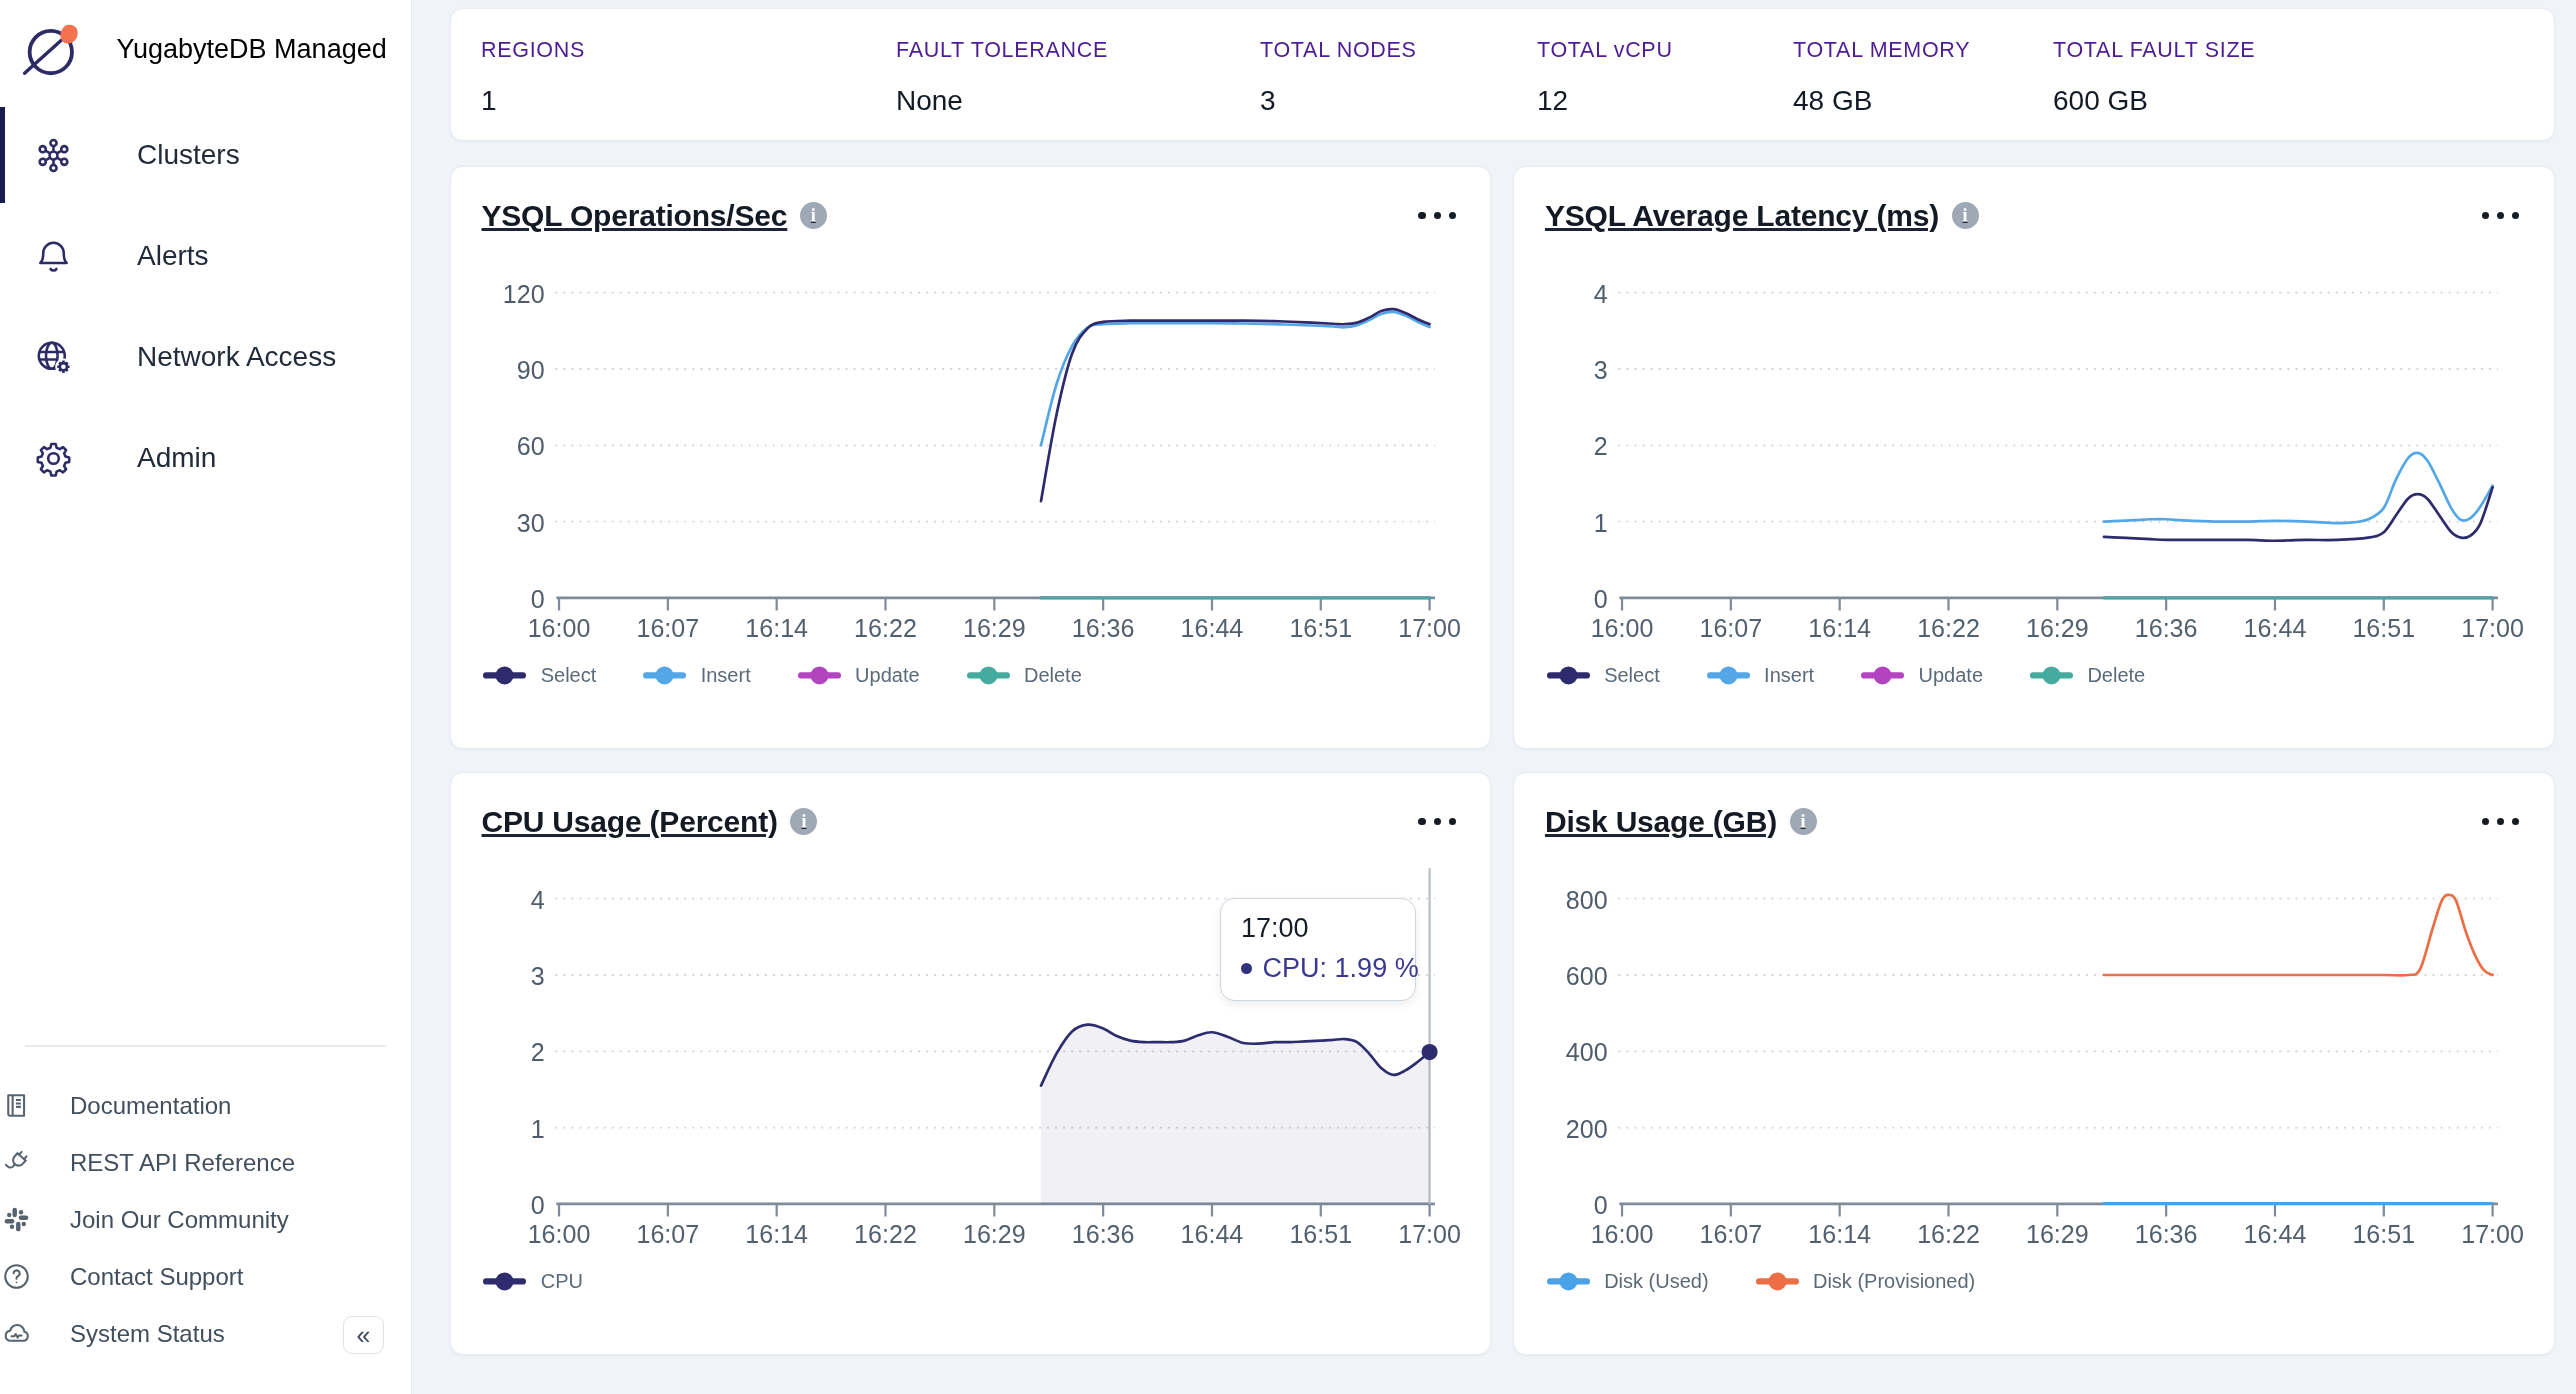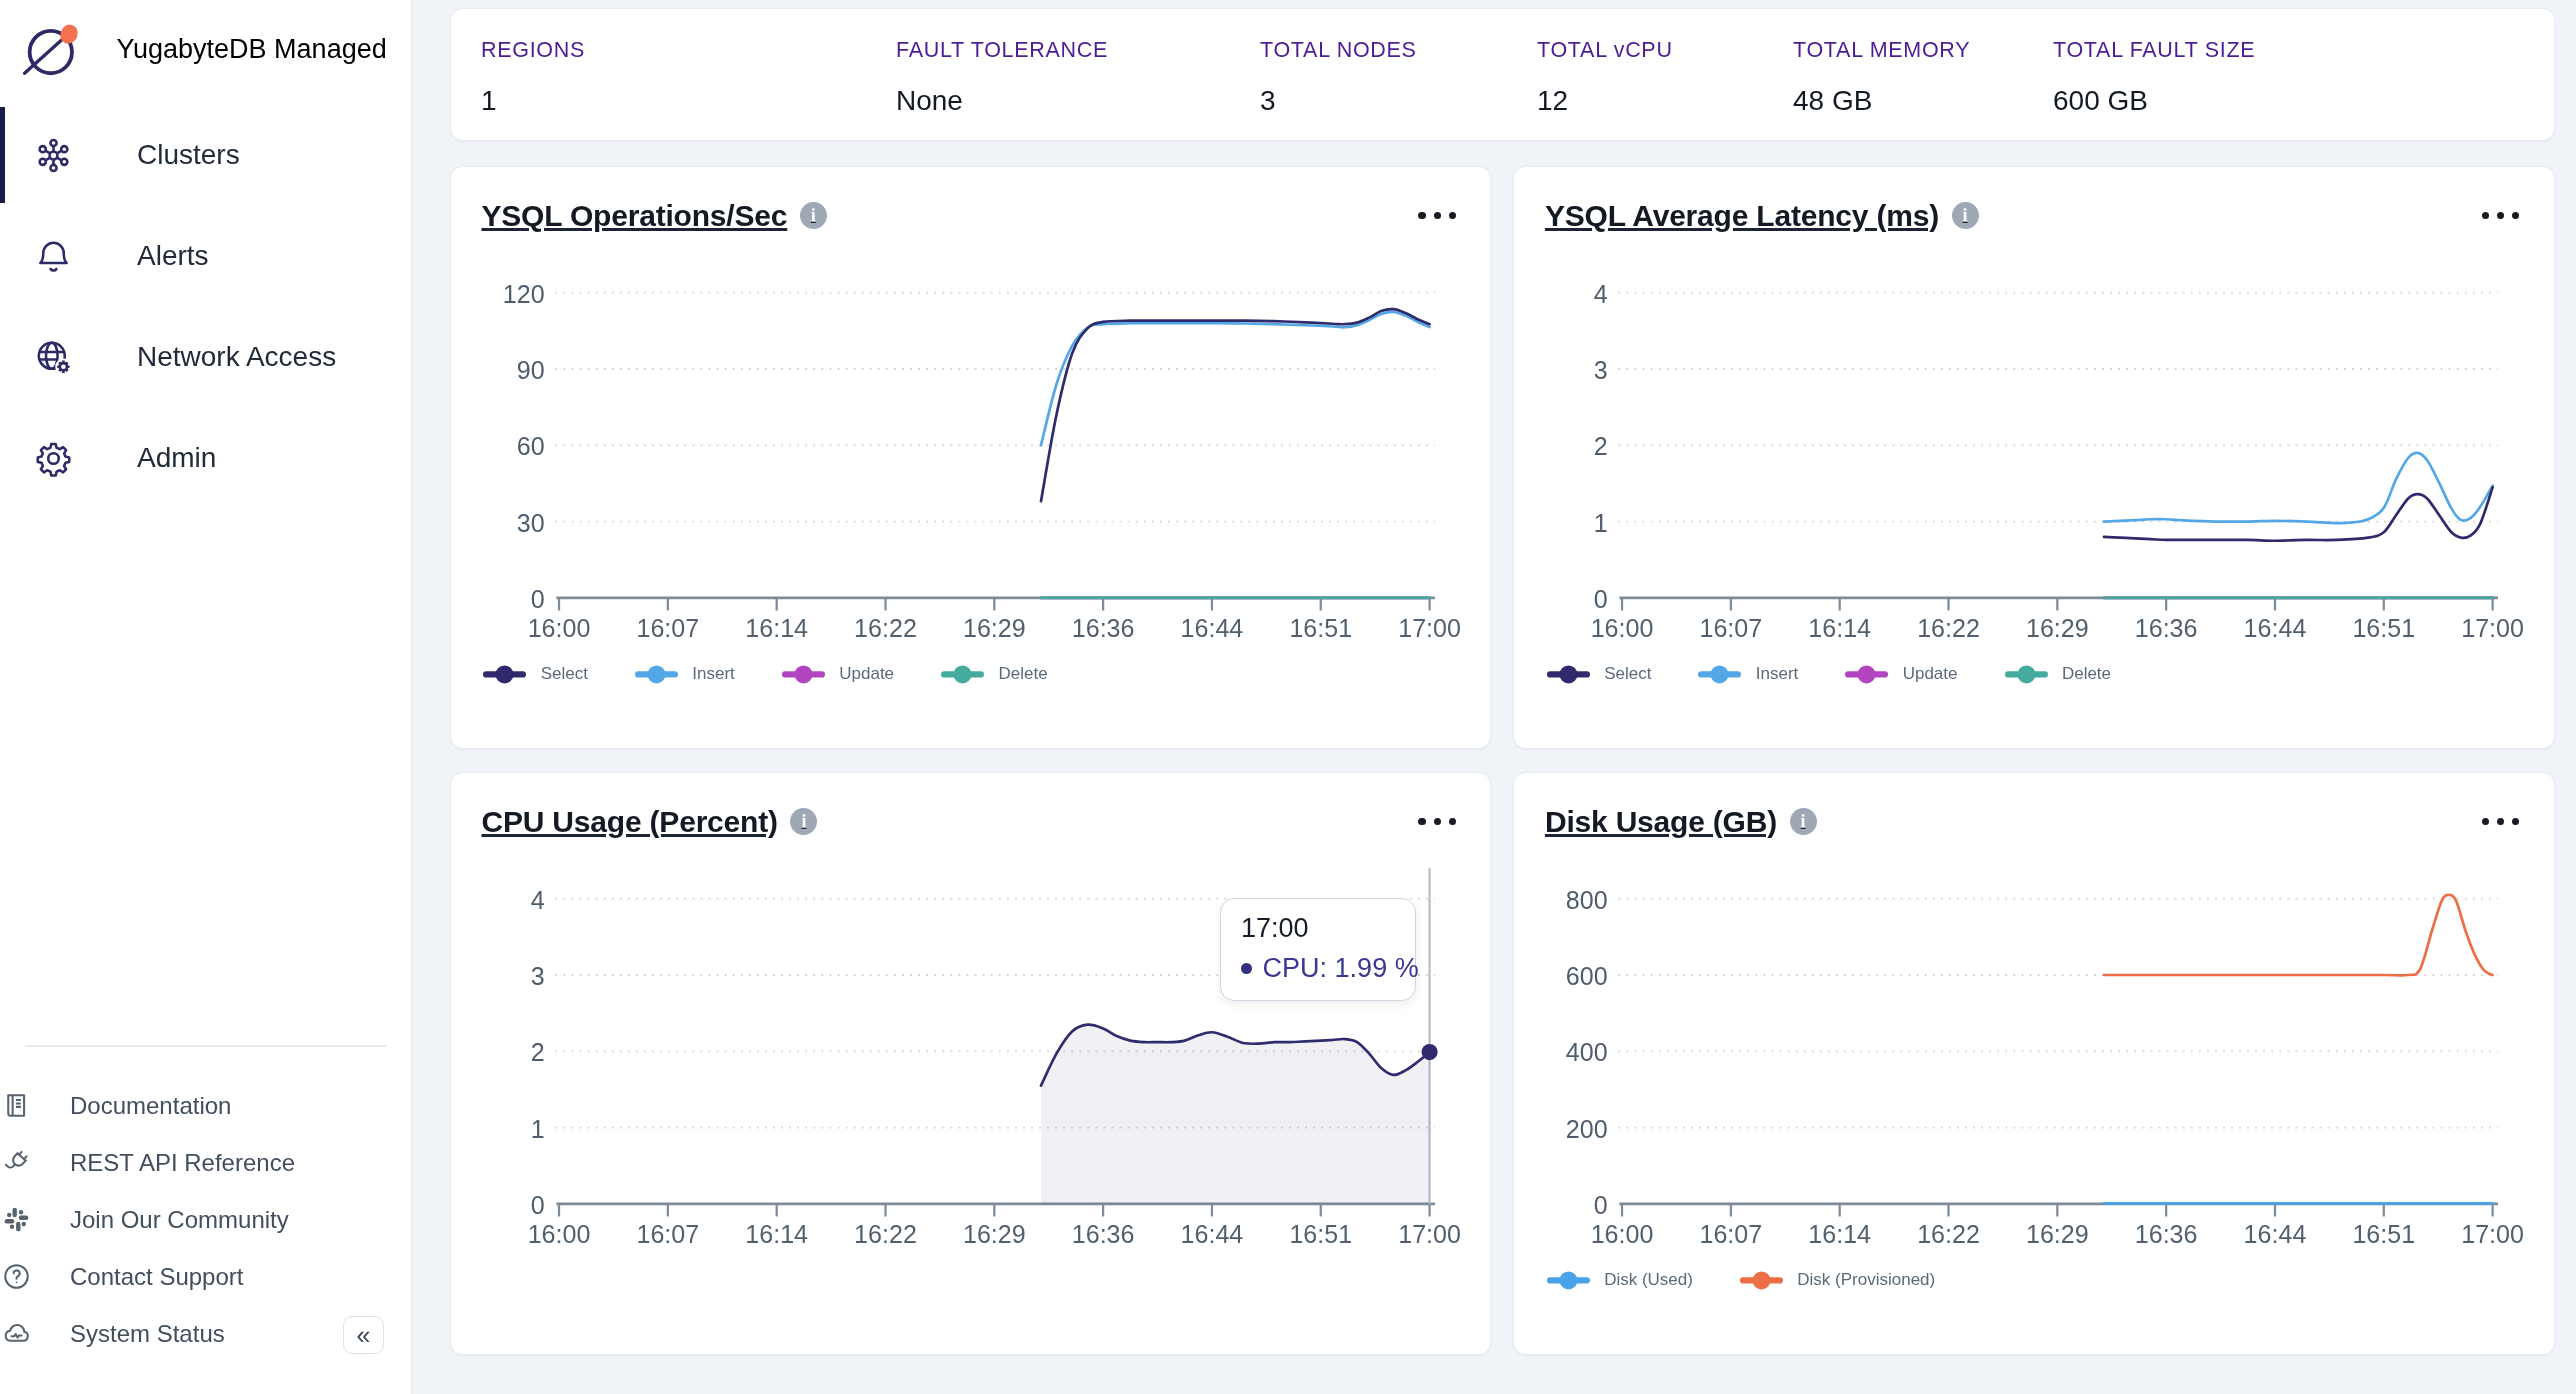--- a/index.html
+++ b/index.html
@@ -54,21 +54,21 @@
   .chart-title { font-size:30px; font-weight:bold; color:#141a24; letter-spacing:-0.2px; }
   .info-icon {
     width:27px; height:27px; border-radius:50%; background:#9fa9b5; color:#fff;
     font-size:18px; font-weight:bold; display:flex; align-items:center; justify-content:center;
     margin-left:12.6px; cursor:pointer; font-family:"Liberation Serif", serif;
   }
   .menu-btn { margin-left:auto; display:flex; gap:8px; background:none; border:none; cursor:pointer; padding:10.8px 3.6px; }
   .menu-btn i { width:7.2px; height:7.2px; border-radius:50%; background:#161b26; display:block; }
   svg.chart { display:block; width:100%; height:395px; margin-top:1.8px; }
   .legend { display:flex; align-items:center; gap:47px; margin-top:23px; margin-left:1.8px; }
-  .legend-item { display:flex; align-items:center; gap:14.4px; font-size:17px; color:#5b6a79; }
+  .legend-item { display:flex; align-items:center; gap:14.4px; font-size:20px; color:#5b6a79; }
   .legend-item svg { display:block; }
   .tooltip {
     position:absolute; left:769px; top:125px; width:196px; background:#fff;
     border:1.8px solid #cfd6df; border-radius:14.4px; padding:14.4px 20px 16px 20px;
     box-shadow:0 3.6px 9px rgba(15,23,42,.07); z-index:3;
   }
   .tooltip-time { font-size:27px; color:#171d28; margin-bottom:9px; }
   .tooltip-val { display:flex; align-items:center; gap:10.8px; font-size:27px; color:#3a3892; white-space:nowrap; }
   .tooltip-dot { width:10.8px; height:10.8px; border-radius:50%; background:#33317f; flex:0 0 10.8px; }
 </style>
@@ -413,20 +413,29 @@
           <text x="815" y="436" text-anchor="middle" font-size="28" fill="#52606e">16:44</text>
           <line x1="936.5" y1="392" x2="936.5" y2="406" stroke="#7e8b99" stroke-width="2.5"></line>
           <text x="936.5" y="436" text-anchor="middle" font-size="28" fill="#52606e">16:51</text>
           <line x1="1058" y1="392" x2="1058" y2="406" stroke="#7e8b99" stroke-width="2.5"></line>
           <text x="1058" y="436" text-anchor="middle" font-size="28" fill="#52606e">17:00</text>
           <line x1="1058" y1="18" x2="1058" y2="392" stroke="#b7bfc9" stroke-width="2.5"></line>
           <path d="M 624.1 260.3 C 627.0 254.3, 635.6 234.6, 641.4 224.6 C 647.2 214.5, 653.0 205.3, 658.8 199.9 C 664.6 194.5, 670.4 192.8, 676.1 192.3 C 681.9 191.7, 688.1 194.4, 693.5 196.5 C 698.9 198.6, 703.6 202.7, 708.7 205.0 C 713.8 207.3, 718.8 209.0, 723.9 210.1 C 728.9 211.2, 734.0 211.5, 739.1 211.8 C 744.1 212.1, 749.2 211.8, 754.3 211.8 C 759.3 211.8, 764.4 212.1, 769.4 211.8 C 774.5 211.5, 779.6 211.4, 784.6 210.1 C 789.7 208.8, 794.8 205.7, 799.8 204.2 C 804.9 202.6, 809.6 200.5, 815.0 200.8 C 820.4 201.0, 826.6 203.9, 832.4 205.8 C 838.1 207.8, 843.9 211.4, 849.7 212.7 C 855.5 213.9, 861.3 213.6, 867.1 213.5 C 872.9 213.4, 878.6 212.1, 884.4 211.8 C 890.2 211.5, 896.0 211.9, 901.8 211.8 C 907.6 211.7, 913.4 211.2, 919.1 211.0 C 924.9 210.7, 931.4 210.4, 936.5 210.1 C 941.6 209.8, 945.5 209.5, 950.0 209.3 C 954.5 209.0, 959.0 208.0, 963.5 208.4 C 968.0 208.8, 972.5 209.1, 977.0 211.8 C 981.5 214.5, 986.0 219.7, 990.5 224.6 C 995.0 229.4, 999.5 236.7, 1004.0 240.7 C 1008.5 244.7, 1013.0 247.9, 1017.5 248.3 C 1022.0 248.8, 1026.5 245.7, 1031.0 243.3 C 1035.5 240.8, 1040.0 237.3, 1044.5 233.9 C 1049.0 230.5, 1055.8 224.7, 1058.0 222.8 L 1058.0 392 L 624.1 392 Z" fill="rgba(46,44,110,0.07)" stroke="none"></path>
           <path d="M 624.1 260.3 C 627.0 254.3, 635.6 234.6, 641.4 224.6 C 647.2 214.5, 653.0 205.3, 658.8 199.9 C 664.6 194.5, 670.4 192.8, 676.1 192.3 C 681.9 191.7, 688.1 194.4, 693.5 196.5 C 698.9 198.6, 703.6 202.7, 708.7 205.0 C 713.8 207.3, 718.8 209.0, 723.9 210.1 C 728.9 211.2, 734.0 211.5, 739.1 211.8 C 744.1 212.1, 749.2 211.8, 754.3 211.8 C 759.3 211.8, 764.4 212.1, 769.4 211.8 C 774.5 211.5, 779.6 211.4, 784.6 210.1 C 789.7 208.8, 794.8 205.7, 799.8 204.2 C 804.9 202.6, 809.6 200.5, 815.0 200.8 C 820.4 201.0, 826.6 203.9, 832.4 205.8 C 838.1 207.8, 843.9 211.4, 849.7 212.7 C 855.5 213.9, 861.3 213.6, 867.1 213.5 C 872.9 213.4, 878.6 212.1, 884.4 211.8 C 890.2 211.5, 896.0 211.9, 901.8 211.8 C 907.6 211.7, 913.4 211.2, 919.1 211.0 C 924.9 210.7, 931.4 210.4, 936.5 210.1 C 941.6 209.8, 945.5 209.5, 950.0 209.3 C 954.5 209.0, 959.0 208.0, 963.5 208.4 C 968.0 208.8, 972.5 209.1, 977.0 211.8 C 981.5 214.5, 986.0 219.7, 990.5 224.6 C 995.0 229.4, 999.5 236.7, 1004.0 240.7 C 1008.5 244.7, 1013.0 247.9, 1017.5 248.3 C 1022.0 248.8, 1026.5 245.7, 1031.0 243.3 C 1035.5 240.8, 1040.0 237.3, 1044.5 233.9 C 1049.0 230.5, 1055.8 224.7, 1058.0 222.8" fill="none" stroke="#2e2c6e" stroke-width="3" stroke-linecap="round"></path>
           <circle cx="1058" cy="222.85" r="9" fill="#2e2c6e"></circle>
         </svg>
+    <div class="legend">
+          <span class="legend-item">
+            <svg width="43" height="20" viewBox="0 0 48 22">
+              <rect y="8" width="48" height="7" rx="3.5" fill="#2e2c6e"></rect>
+              <circle cx="24" cy="11.5" r="10" fill="#2e2c6e"></circle>
+            </svg>
+            <span class="legend-label">CPU</span>
+          </span>
+        </div>
   <div class="tooltip">
           <div class="tooltip-time">17:00</div>
           <div class="tooltip-val">
             <span class="tooltip-dot"></span>
             <span>CPU: 1.99 %</span>
           </div>
         </div>
       </section>
       <section class="card">
     <div class="card-head">

